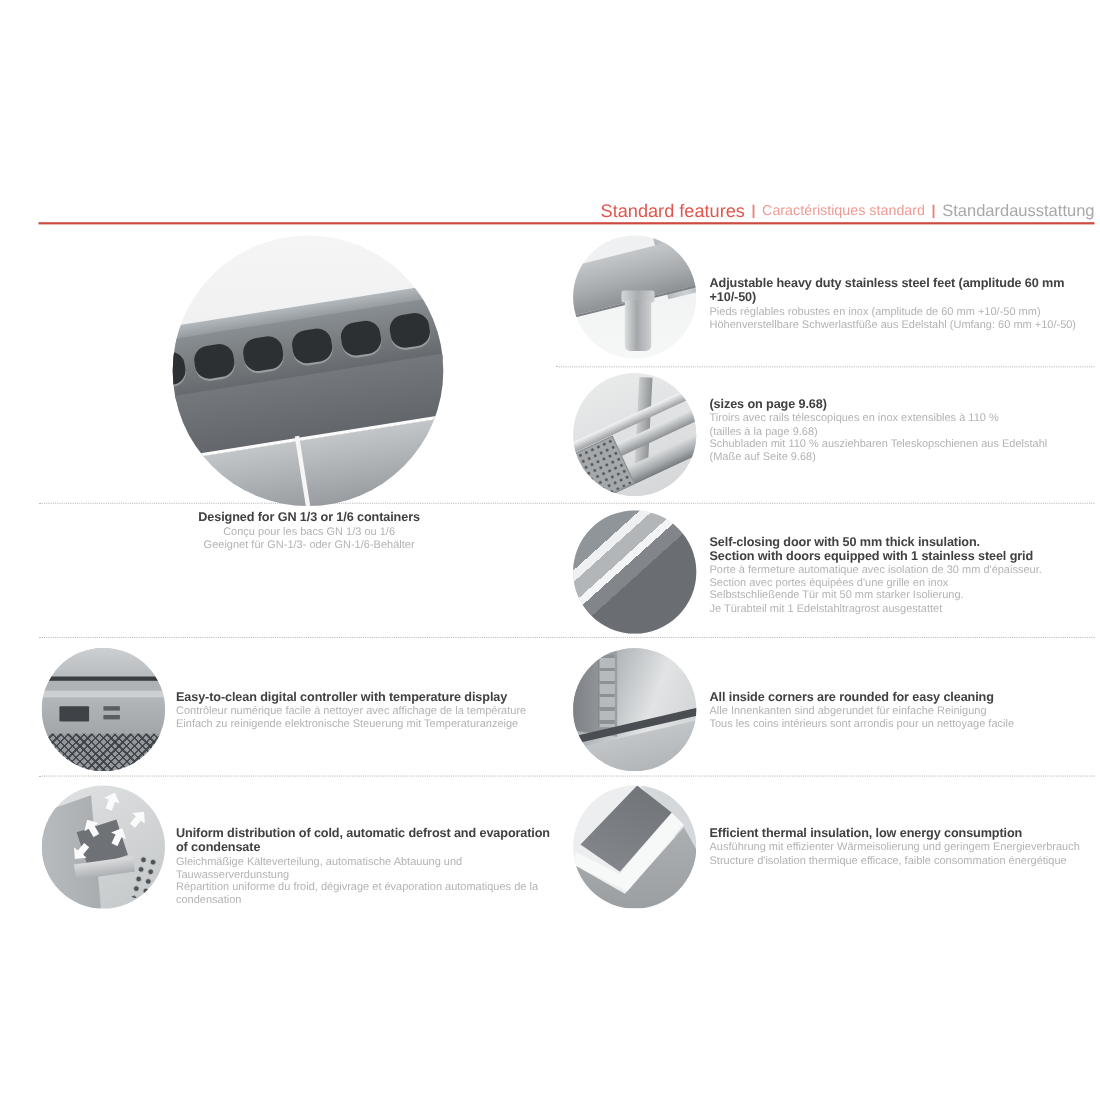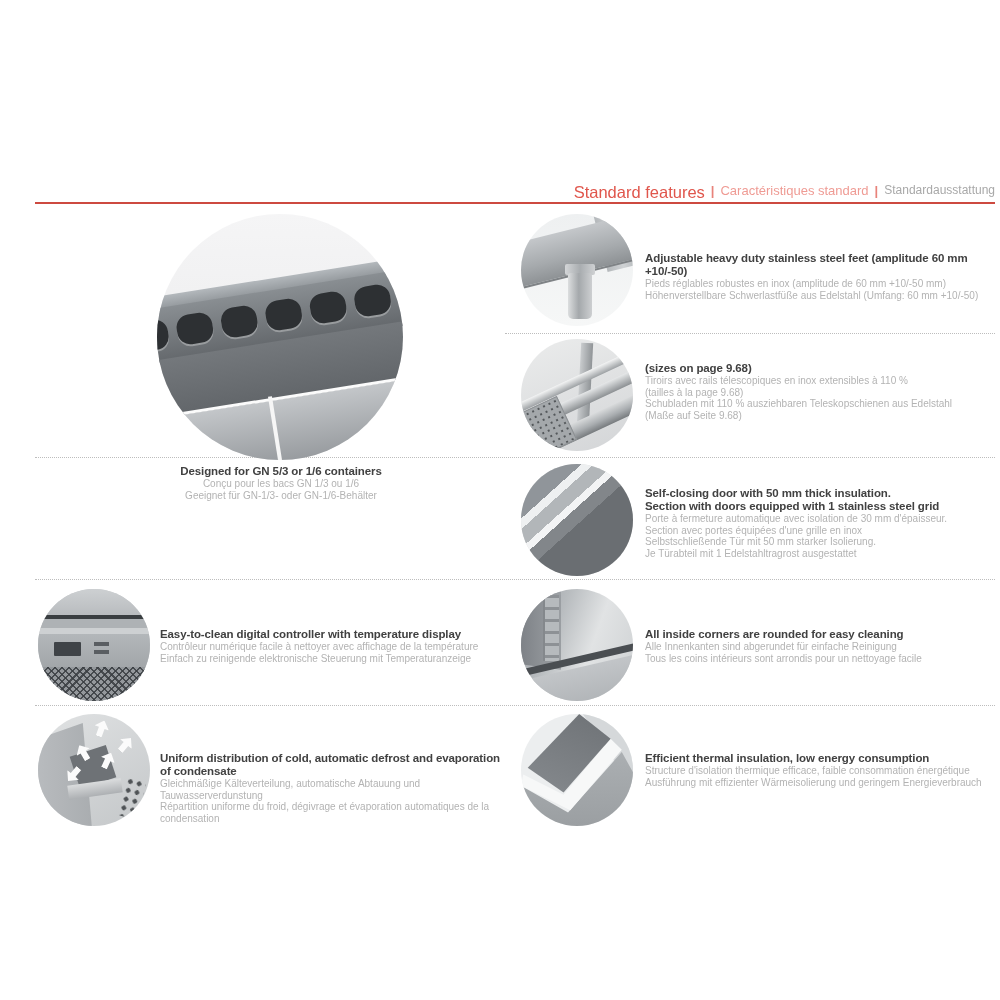--- a/index.html
+++ b/index.html
@@ -9,21 +9,21 @@
   }
 
   
   .titles {
     position:absolute; top:183px; right:5px; display:flex; align-items:flex-start; gap:6px;
     white-space:nowrap;
   }
   .t-en  { font-size:16.5px; color:#e0564c; }
   .t-sep { font-size:13px; color:#e8837b; font-weight:bold; }
   .t-fr  { font-size:13px; color:#ef9b94; }
-  .t-de  { font-size:12px; color:#a8a8a8; }
+  .t-de  { font-size:15px; color:#a8a8a8; }
   .red-rule {
     position:absolute; top:202px; left:35px; width:960px; height:2px; background:#cd4a40;
   }
 
   
   .dotline { position:absolute; height:0; border-top:1px dotted #bdbdbd; z-index:0; }
 
   
   .feature { position:absolute; z-index:2; }
   .ln-en  { font-size:11.5px; font-weight:bold; color:#414141; line-height:13px; letter-spacing:-0.1px; }
@@ -162,21 +162,21 @@
       <div class="gn-hole"></div>
       <div class="gn-hole"></div>
       <div class="gn-hole"></div>
     </div>
     <div class="shape gn-apron"></div>
     <div class="shape gn-drawers"></div>
     <div class="shape gn-split1"></div>
 
   </div>
   <div class="hero-caption">
-    <div class="ln-en">Designed for GN 5/3 or 1/6 containers</div>
+    <div class="ln-en">Designed for GN 1/3 or 1/6 containers</div>
     <div class="ln-sub">Conçu pour les bacs GN 1/3 ou 1/6</div>
     <div class="ln-sub">Geeignet für GN-1/3- oder GN-1/6-Behälter</div>
   </div>
 
   <div class="circle c-small foot-circle" style="left:521px; top:214px;">
     <div class="shape foot-side"></div>
     <div class="shape foot-slab"></div>
     <div class="shape foot-collar"></div>
     <div class="shape foot-cyl"></div>
   </div>
@@ -226,22 +226,22 @@
   </div>
 
   <div class="circle c-small insul-circle" style="left:521px; top:714px;">
     <div class="shape insul-right"></div>
     <div class="shape insul-slab"></div>
     <div class="shape insul-white"></div>
     <div class="shape insul-wedge"></div>
   </div>
   <div class="feature" style="left:645px; top:752px; width:350px;">
     <div class="ln-en">Efficient thermal insulation, low energy consumption</div>
+    <div class="ln-sub">Ausführung mit effizienter Wärmeisolierung und geringem Energieverbrauch</div>
     <div class="ln-sub">Structure d'isolation thermique efficace, faible consommation énergétique</div>
-    <div class="ln-sub">Ausführung mit effizienter Wärmeisolierung und geringem Energieverbrauch</div>
   </div>
 
   <div class="circle c-small ctrl-circle" style="left:38px; top:589px;">
     <div class="shape ctrl-top"></div>
     <div class="shape ctrl-line"></div>
     <div class="shape ctrl-band1"></div>
     <div class="shape ctrl-band2"></div>
     <div class="shape ctrl-row"></div>
     <div class="shape ctrl-display"></div>
     <div class="shape ctrl-mark1"></div>

